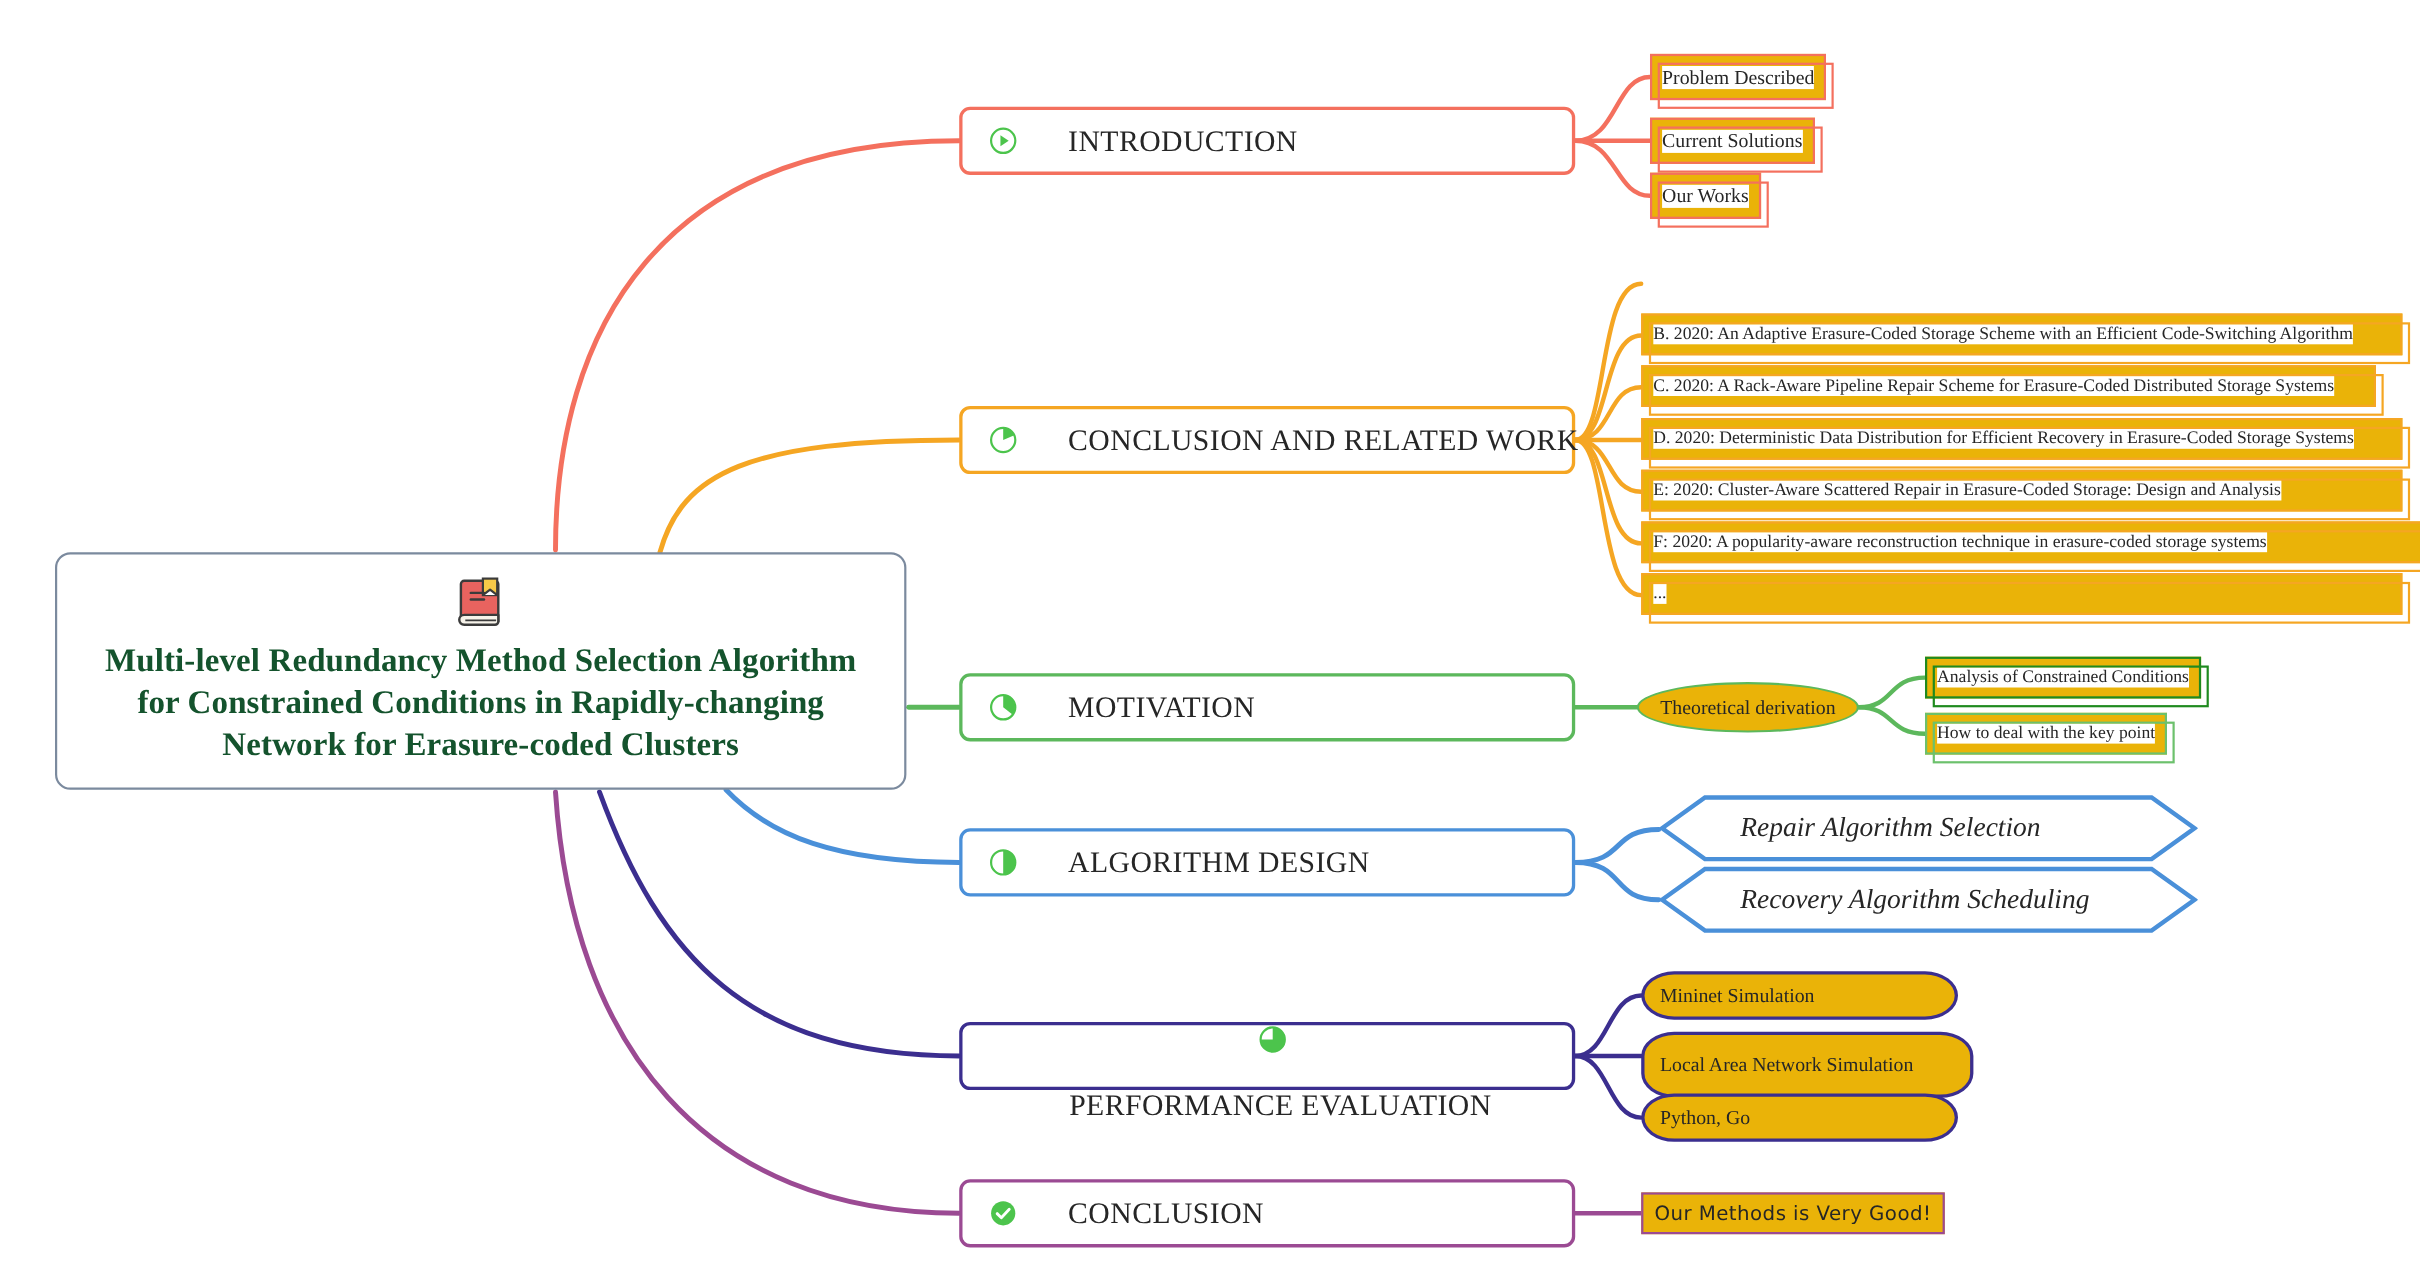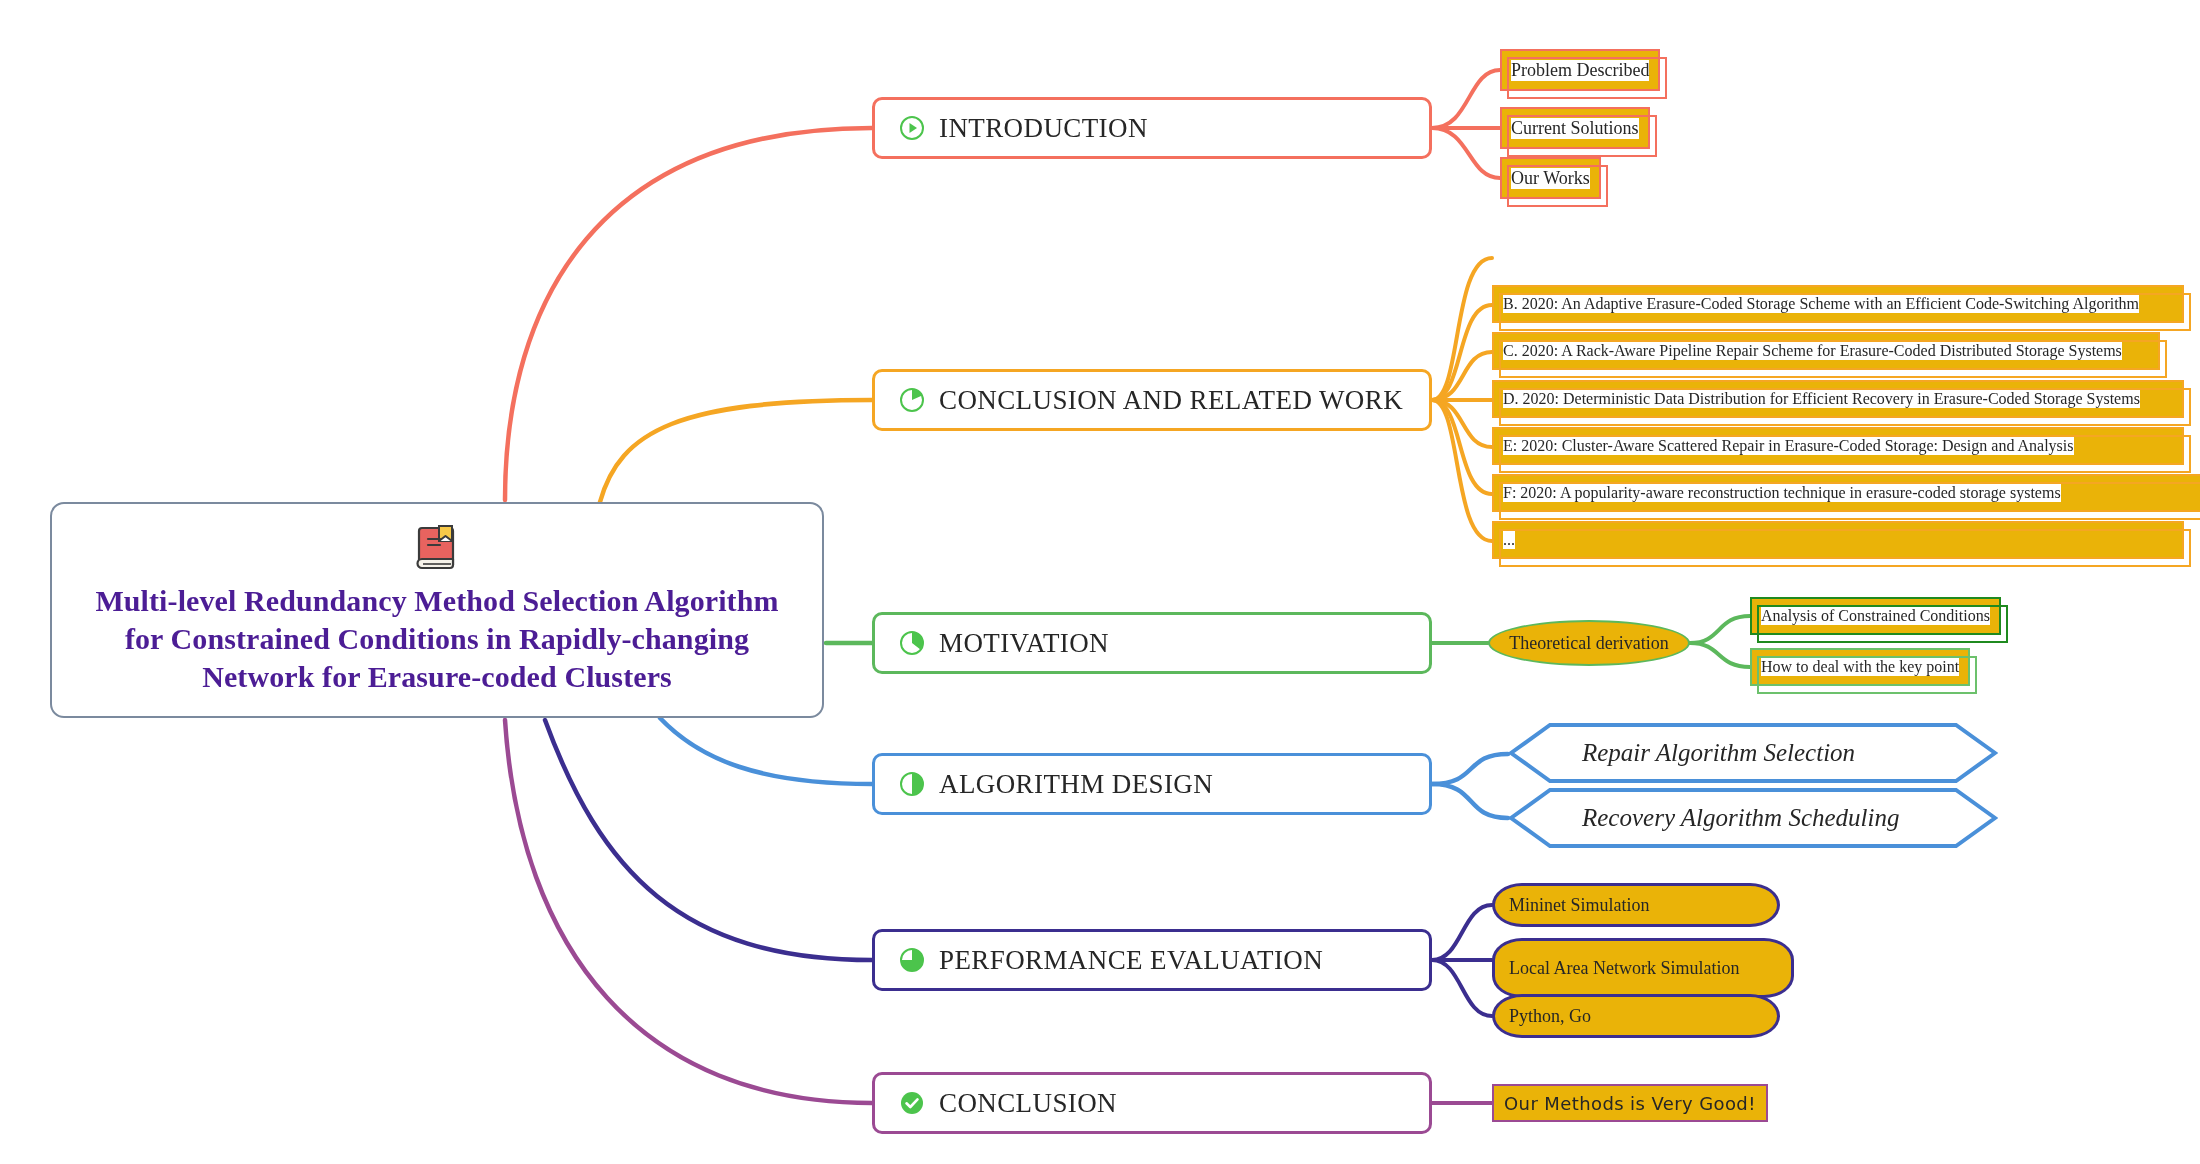--- a/index.html
+++ b/index.html
@@ -47,40 +47,41 @@
   .root-icon {
     width: 44px;
     height: 48px;
     margin-bottom: 10px;
   }
   .root-title {
     font-size: 30px;
     font-weight: bold;
     line-height: 1.27;
     text-align: center;
-    color: #4c1d95;
+    color: #14532d;
     letter-spacing: .1px;
     padding: 0 22px;
   }
 
   
   .branch {
     position: absolute;
     box-sizing: border-box;
     height: 62px;
     width: 560px;
     left: 872px;
     background: #ffffff;
     border-radius: 10px;
     border-width: 3px;
     border-style: solid;
     display: flex;
     align-items: center;
     padding-left: 24px;
     z-index: 5;
+    gap: 32px;
   }
   .branch .blabel {
     font-size: 27px;
     letter-spacing: .4px;
     color: #262626;
     white-space: nowrap;
   }
   .branch .micon {
     width: 26px;
     height: 26px;
@@ -332,21 +333,21 @@
     </svg>
     <span class="ctext">Repair Algorithm Selection</span>
   </div>
   <div class="child hexbox" style="left:1508px; top:787px; width:490px; height:62px;">
     <svg class="hexsvg" viewBox="0 0 490 62" preserveAspectRatio="none">
       <path d="M42 3 H448 L487 31 L448 59 H42 L3 31 Z" fill="#ffffff" stroke="#4a90d9" stroke-width="4"></path>
     </svg>
     <span class="ctext">Recovery Algorithm Scheduling</span>
   </div>
 
-  <div class="branch" style="top:929px; border-color:#3b2e8f;">
+  <div class="branch" style="top:929px; border-color:#3b2e8f;flex-direction:column;">
     <svg class="micon" viewBox="0 0 26 26">
       <circle cx="13" cy="13" r="11" fill="#ffffff" stroke="#4cc44c" stroke-width="2"></circle>
       <path d="M13 13 L13 2 A11 11 0 1 1 2 13 Z" fill="#4cc44c"></path>
     </svg>
     <span class="blabel">PERFORMANCE EVALUATION</span>
   </div>
 
   <div class="child capsule" style="left:1492px; top:883px; width:288px; height:44px; border-color:#3b2e8f;">
     <span class="ctext">Mininet Simulation</span>
   </div>

